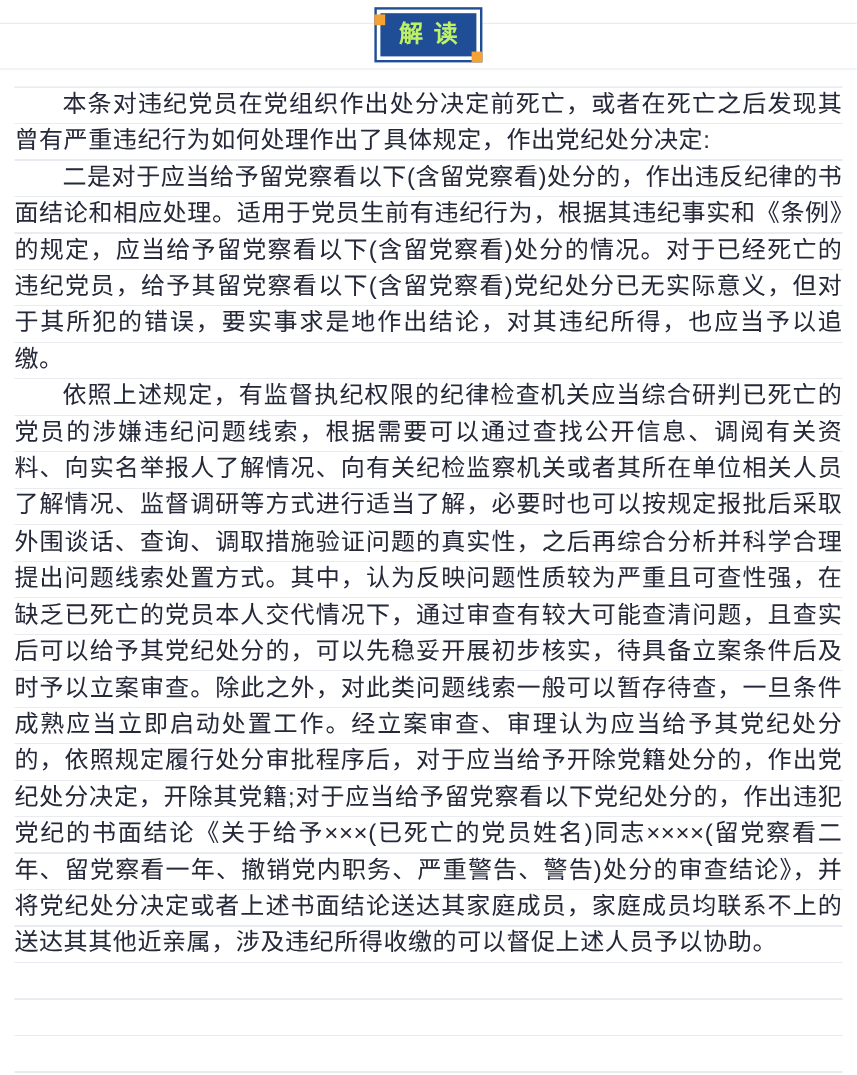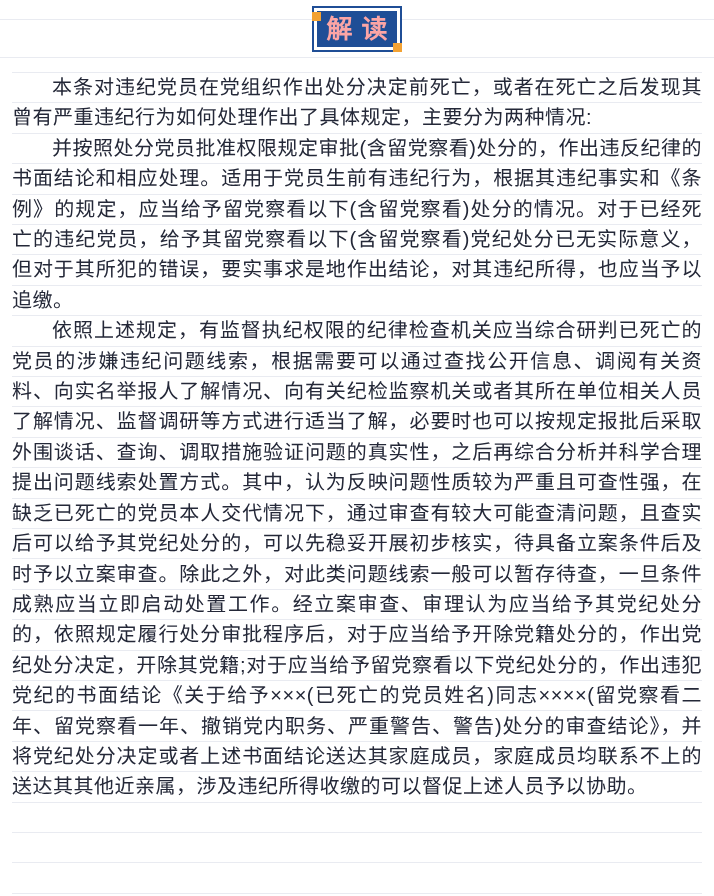--- a/index.html
+++ b/index.html
@@ -43,25 +43,25 @@
     box-sizing: border-box;
     border: 2px solid var(--badge-blue);
     background: #ffffff;
     padding: 3px;
     display: flex;
     z-index: 2;
   }
   .badge-inner {
     flex: 1;
     background: var(--badge-blue);
-    color: #fca5a5;
+    color: #bef264;
     display: flex;
     align-items: center;
     justify-content: center;
-    font-size: 26px;
+    font-size: 20px;
     font-weight: bold;
     letter-spacing: 9px;
     padding-left: 9px;
     line-height: 1;
   }
   .corner-accent {
     position: absolute;
     width: 9px;
     height: 9px;
     background: var(--accent-orange);
@@ -100,16 +100,16 @@
   <div class="header-rule top"></div>
   <div class="header-rule bottom"></div>
   <div class="badge">
     <div class="corner-accent tl"></div>
     <div class="badge-inner">解读</div>
     <div class="corner-accent br"></div>
   </div>
 </div>
 
 <div class="article">
-  <p>本条对违纪党员在党组织作出处分决定前死亡，或者在死亡之后发现其曾有严重违纪行为如何处理作出了具体规定，主要分为两种情况:</p>
-  <p>并按照处分党员批准权限规定审批(含留党察看)处分的，作出违反纪律的书面结论和相应处理。适用于党员生前有违纪行为，根据其违纪事实和《条例》的规定，应当给予留党察看以下(含留党察看)处分的情况。对于已经死亡的违纪党员，给予其留党察看以下(含留党察看)党纪处分已无实际意义，但对于其所犯的错误，要实事求是地作出结论，对其违纪所得，也应当予以追缴。</p>
+  <p>本条对违纪党员在党组织作出处分决定前死亡，或者在死亡之后发现其曾有严重违纪行为如何处理作出了具体规定，作出党纪处分决定:</p>
+  <p>二是对于应当给予留党察看以下(含留党察看)处分的，作出违反纪律的书面结论和相应处理。适用于党员生前有违纪行为，根据其违纪事实和《条例》的规定，应当给予留党察看以下(含留党察看)处分的情况。对于已经死亡的违纪党员，给予其留党察看以下(含留党察看)党纪处分已无实际意义，但对于其所犯的错误，要实事求是地作出结论，对其违纪所得，也应当予以追缴。</p>
   <p>依照上述规定，有监督执纪权限的纪律检查机关应当综合研判已死亡的党员的涉嫌违纪问题线索，根据需要可以通过查找公开信息、调阅有关资料、向实名举报人了解情况、向有关纪检监察机关或者其所在单位相关人员了解情况、监督调研等方式进行适当了解，必要时也可以按规定报批后采取外围谈话、查询、调取措施验证问题的真实性，之后再综合分析并科学合理提出问题线索处置方式。其中，认为反映问题性质较为严重且可查性强，在缺乏已死亡的党员本人交代情况下，通过审查有较大可能查清问题，且查实后可以给予其党纪处分的，可以先稳妥开展初步核实，待具备立案条件后及时予以立案审查。除此之外，对此类问题线索一般可以暂存待查，一旦条件成熟应当立即启动处置工作。经立案审查、审理认为应当给予其党纪处分的，依照规定履行处分审批程序后，对于应当给予开除党籍处分的，作出党纪处分决定，开除其党籍;对于应当给予留党察看以下党纪处分的，作出违犯党纪的书面结论《关于给予×××(已死亡的党员姓名)同志××××(留党察看二年、留党察看一年、撤销党内职务、严重警告、警告)处分的审查结论》，并将党纪处分决定或者上述书面结论送达其家庭成员，家庭成员均联系不上的送达其其他近亲属，涉及违纪所得收缴的可以督促上述人员予以协助。</p>
 </div>
 
 </body></html>

